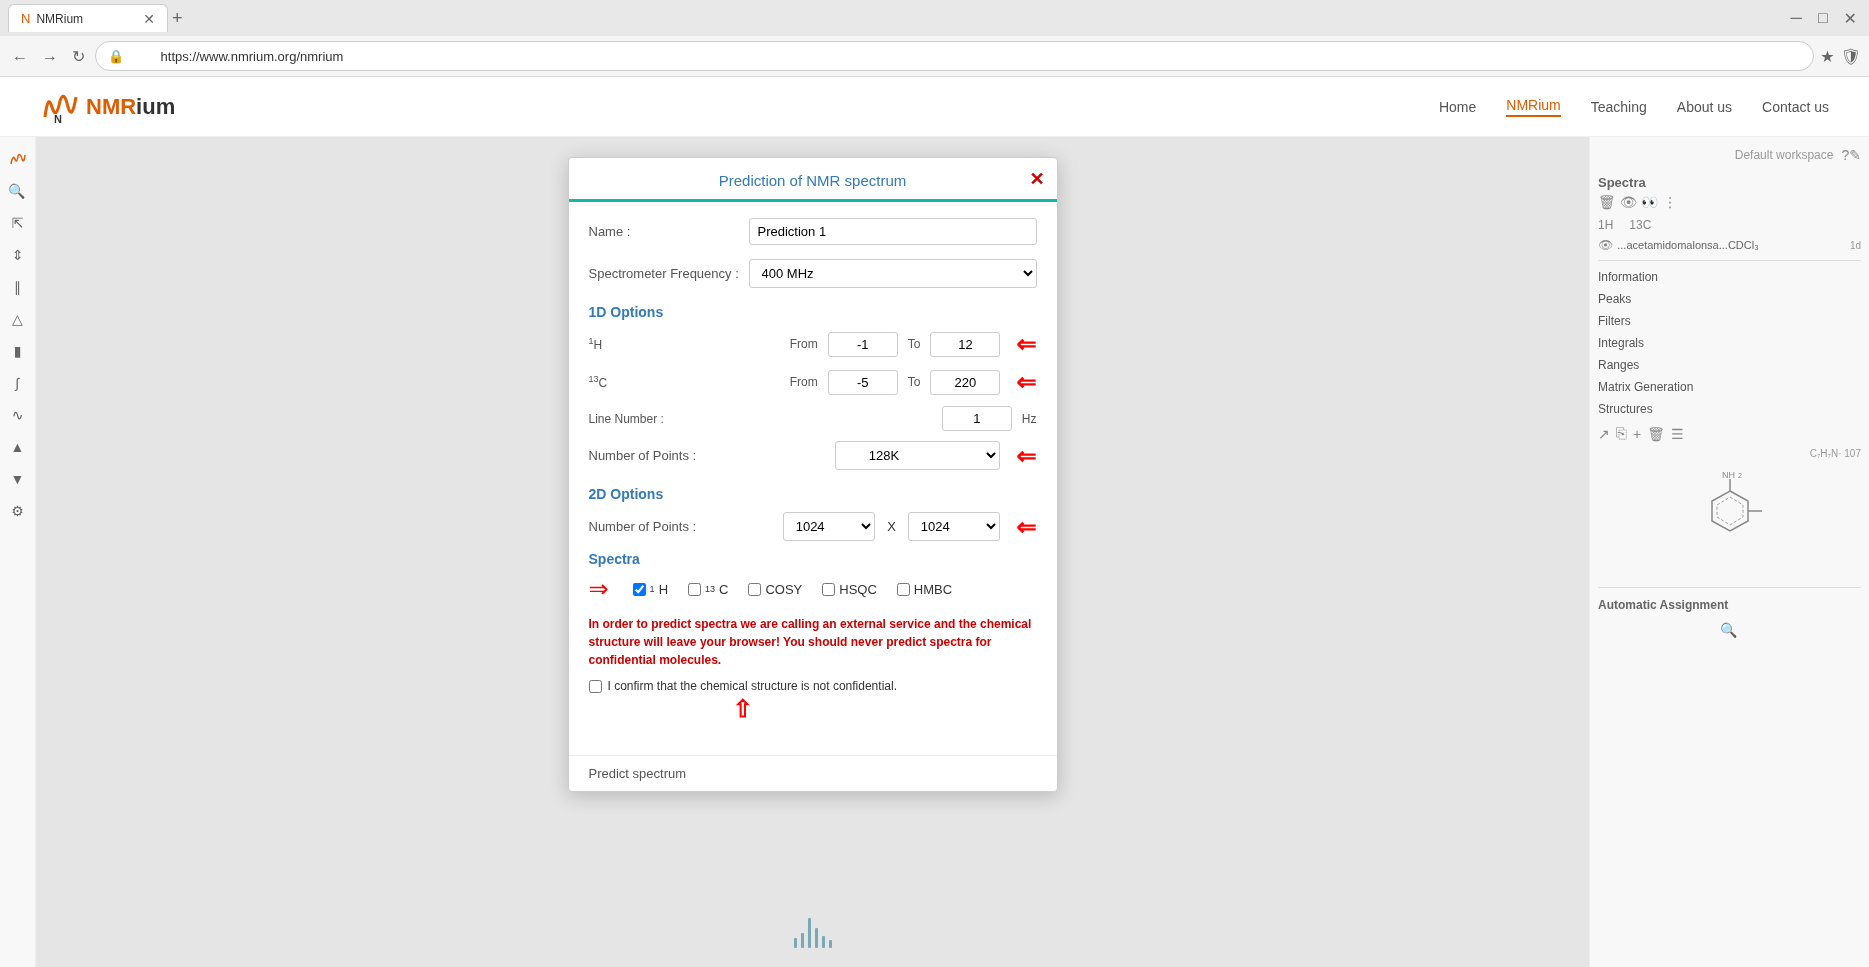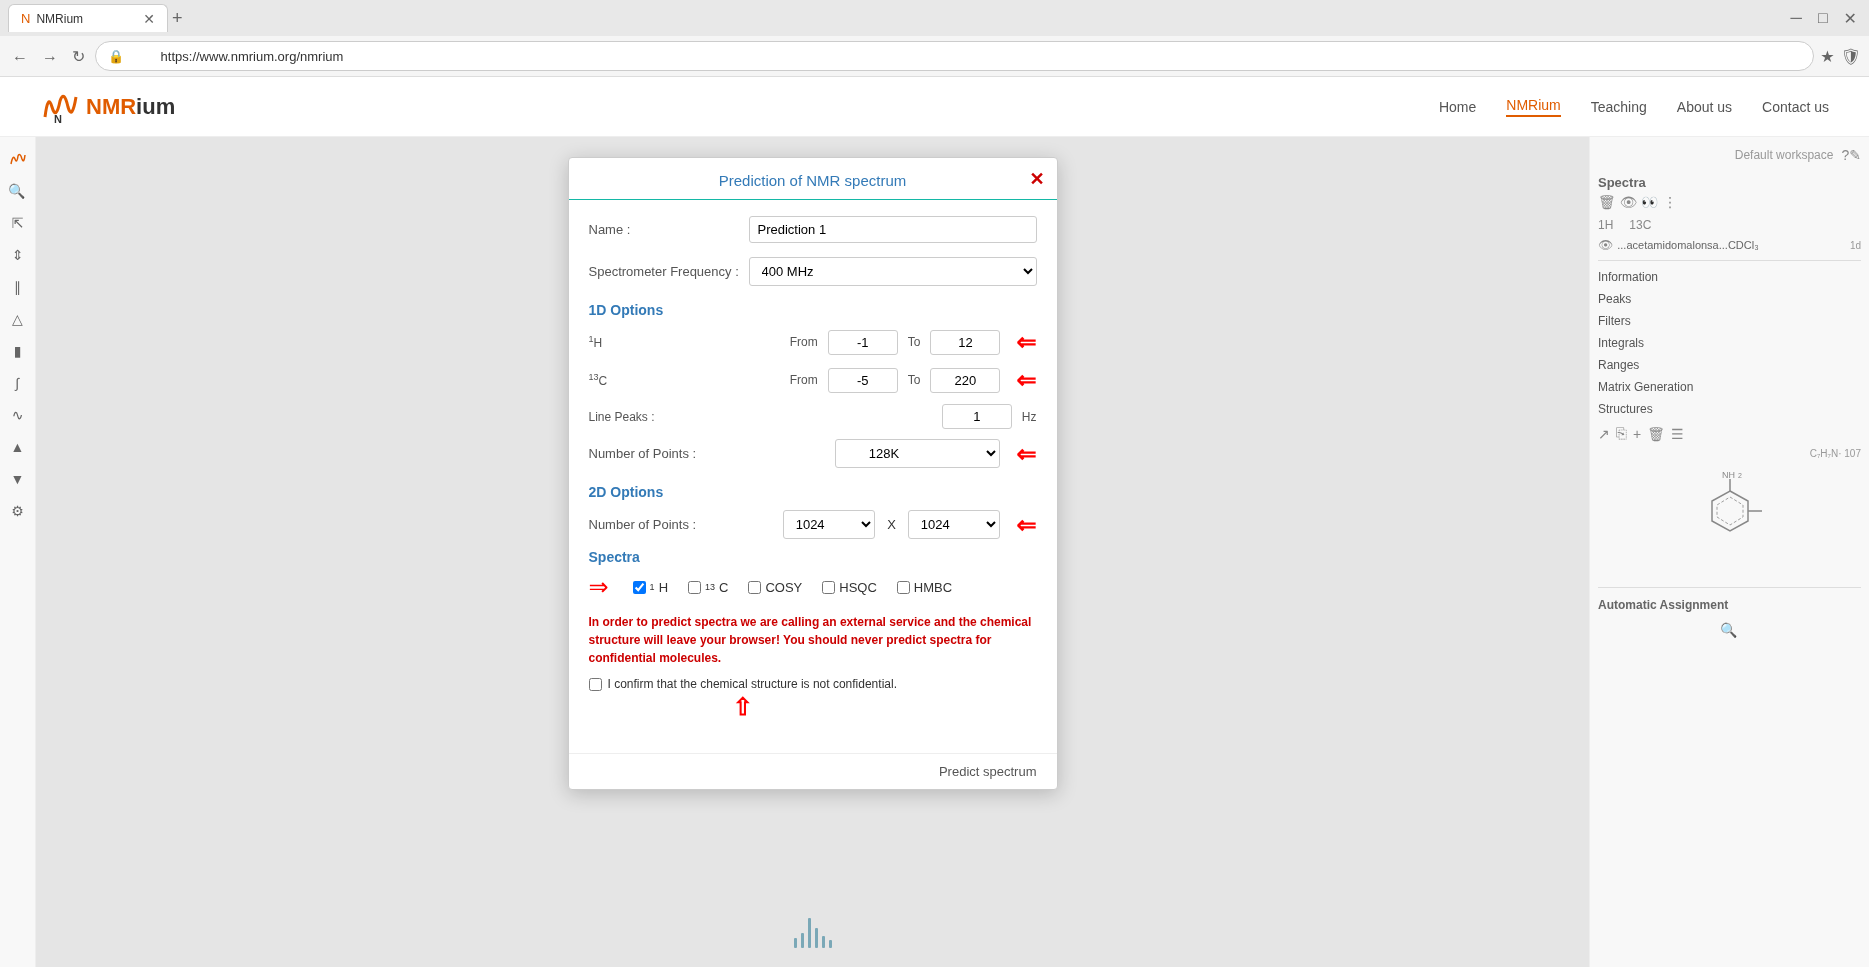--- a/index.html
+++ b/index.html
@@ -61,42 +61,42 @@
     .formula-text { font-size: 10px; color: #999; text-align: right; }
     .molecule-container { display: flex; justify-content: center; padding: 10px 0; }
     .auto-assign-header { font-size: 12px; color: #666; font-weight: 600; padding: 4px 0; }
     .search-icon-small { color: #888; font-size: 14px; cursor: pointer; }
     .workspace-label { font-size: 12px; color: #999; text-align: right; margin-left: auto; }
     .sidebar-top { display: flex; align-items: center; justify-content: flex-end; padding: 2px 0; margin-bottom: 4px; }
 
     
     .modal-overlay { position: absolute; top: 0; left: 0; right: 0; bottom: 0; background: rgba(0,0,0,0.1); display: flex; align-items: flex-start; justify-content: center; padding-top: 20px; z-index: 100; }
     .modal { background: #fff; border: 1px solid #ccc; border-radius: 4px; width: 490px; box-shadow: 0 4px 20px rgba(0,0,0,0.2); }
-    .modal-header { display: flex; align-items: center; justify-content: center; padding: 14px 16px 10px; border-bottom: 1px solid #14b8a6; position: relative; }
+    .modal-header { display: flex; align-items: center; justify-content: center; padding: 14px 16px 10px; border-bottom: 3px solid #14b8a6; position: relative; }
     .modal-title { font-size: 15px; color: #337ab7; font-weight: 500; }
     .modal-close { position: absolute; right: 12px; top: 10px; background: none; border: none; cursor: pointer; color: #cc0000; font-size: 18px; font-weight: bold; }
     .modal-body { padding: 16px 20px; }
     .form-row { display: flex; align-items: center; margin-bottom: 14px; }
     .form-label { width: 160px; font-size: 13px; color: #555; flex-shrink: 0; }
     .form-input { flex: 1; border: 1px solid #ccc; border-radius: 3px; padding: 5px 8px; font-size: 13px; }
     .form-select { flex: 1; border: 1px solid #ccc; border-radius: 3px; padding: 5px 8px; font-size: 13px; background: #fff; cursor: pointer; }
     .section-title { font-size: 14px; color: #337ab7; font-weight: 600; margin-bottom: 10px; margin-top: 16px; }
     .range-row { display: flex; align-items: center; margin-bottom: 10px; gap: 6px; }
     .range-label { width: 30px; font-size: 12px; color: #555; }
     .range-from-label { font-size: 12px; color: #555; margin-right: 4px; }
     .range-to-label { font-size: 12px; color: #555; margin: 0 4px; }
     .range-input { width: 70px; border: 1px solid #ccc; border-radius: 3px; padding: 4px 6px; font-size: 13px; text-align: center; }
     .hz-label { font-size: 12px; color: #555; margin-left: 4px; }
     .spectra-section-title { font-size: 14px; color: #337ab7; font-weight: 600; margin-bottom: 8px; }
     .checkbox-row { display: flex; align-items: center; gap: 20px; margin-bottom: 12px; }
     .checkbox-item { display: flex; align-items: center; gap: 4px; font-size: 13px; cursor: pointer; }
     .checkbox-item input[type="checkbox"] { cursor: pointer; }
     .warning-text { font-size: 12px; color: #cc0000; font-weight: 600; margin-bottom: 10px; line-height: 1.5; }
     .confirm-row { display: flex; align-items: center; gap: 6px; margin-bottom: 12px; font-size: 12px; }
-    .modal-footer { display: flex; justify-content: flex-end; padding: 10px 20px; border-top: 1px solid #eee; }
+    .modal-footer { display: flex; justify-content: flex-start; padding: 10px 20px; border-top: 1px solid #eee; }
     .predict-btn { background: none; border: none; cursor: pointer; color: #555; font-size: 13px; }
 
     
     .red-arrow { color: red; font-size: 22px; font-weight: bold; display: inline-block; }
     .arrow-right { display: inline-block; }
 
     
     sup { font-size: 9px; }
 
     
@@ -232,21 +232,21 @@
               <span class="range-label"><sup>13</sup>C</span>
               <span style="flex:1"></span>
               <span class="range-from-label">From</span>
               <input class="range-input" type="text" value="-5" style="">
               <span class="range-to-label">To</span>
               <input class="range-input" type="text" value="220" style="">
               <span class="red-arrow arrow-right" style="color:red; font-size:24px; margin-left:10px;">⇐</span>
             </div>
 
             <div class="range-row">
-              <span class="range-label" style="width:auto; margin-right:8px;">Line Peaks :</span>
+              <span class="range-label" style="width:auto; margin-right:8px;">Line Number :</span>
               <span style="flex:1"></span>
               <input class="range-input" type="text" value="1" style="">
               <span class="hz-label">Hz</span>
             </div>
 
             <div class="range-row">
               <span style="font-size:13px; color:#555;">Number of Points :</span>
               <span style="flex:1"></span>
               <select class="form-select" style="width:200px;padding-left:29px;">
                 <option>128K</option>

